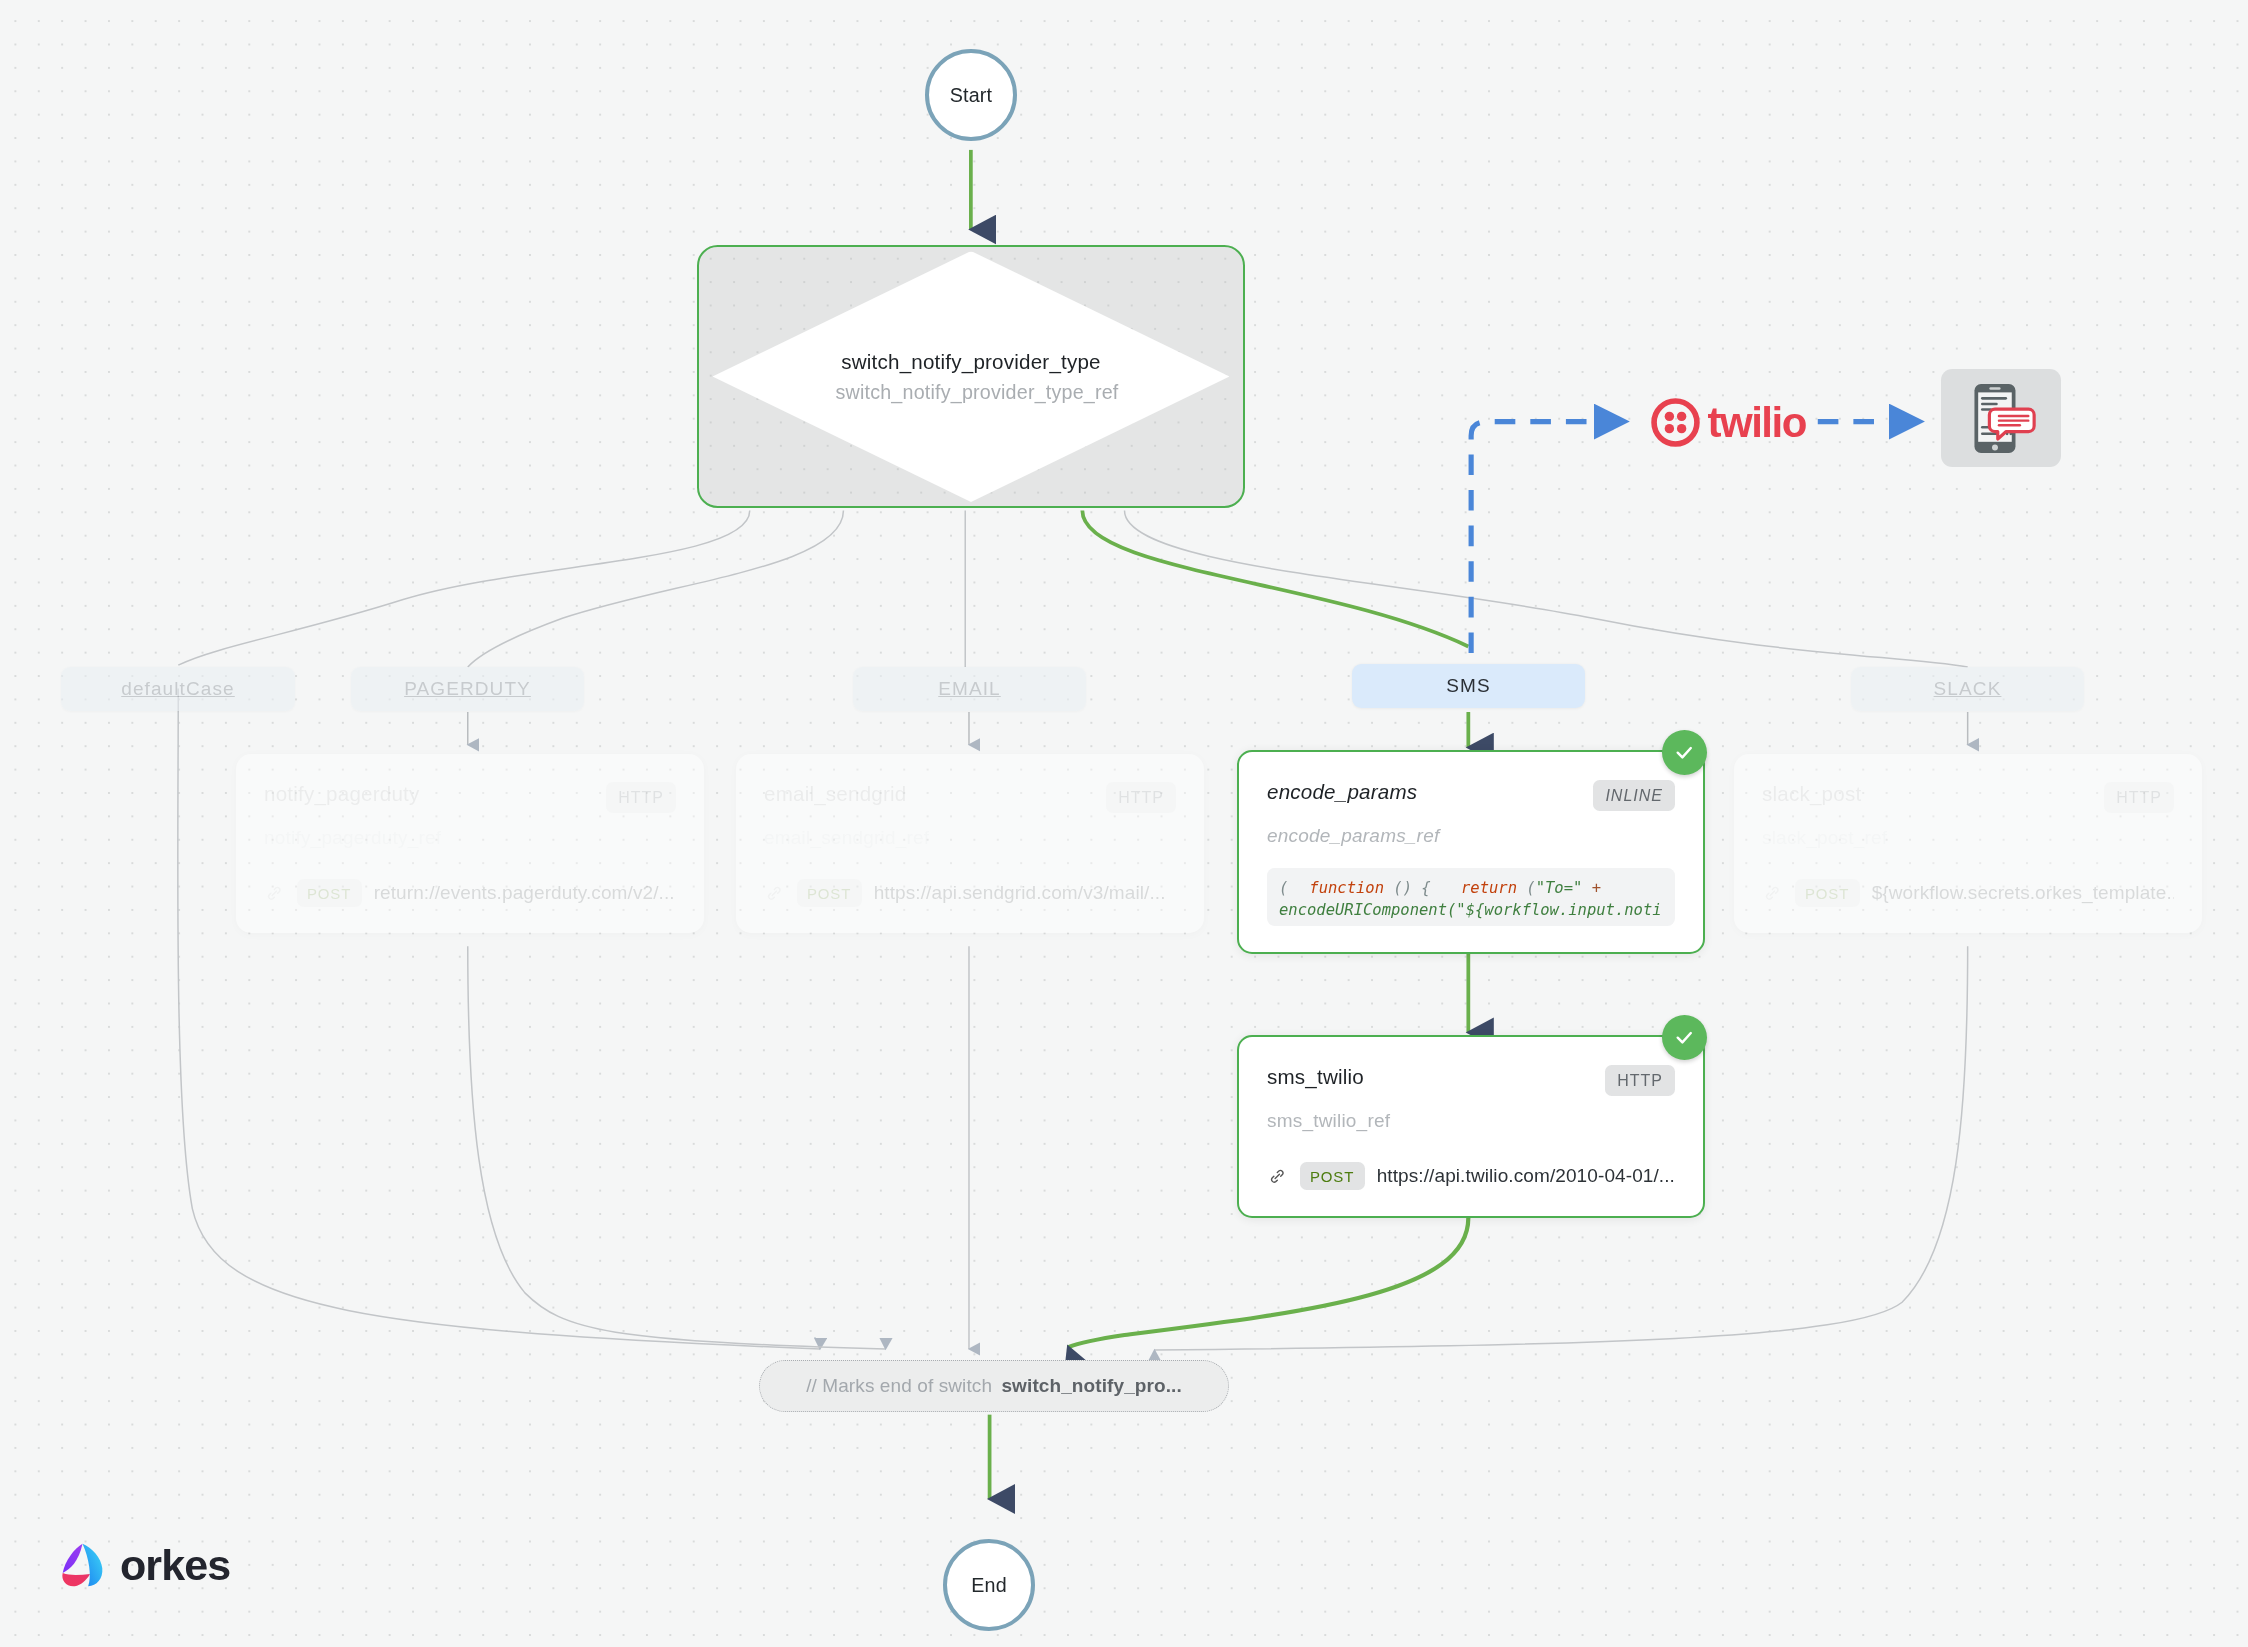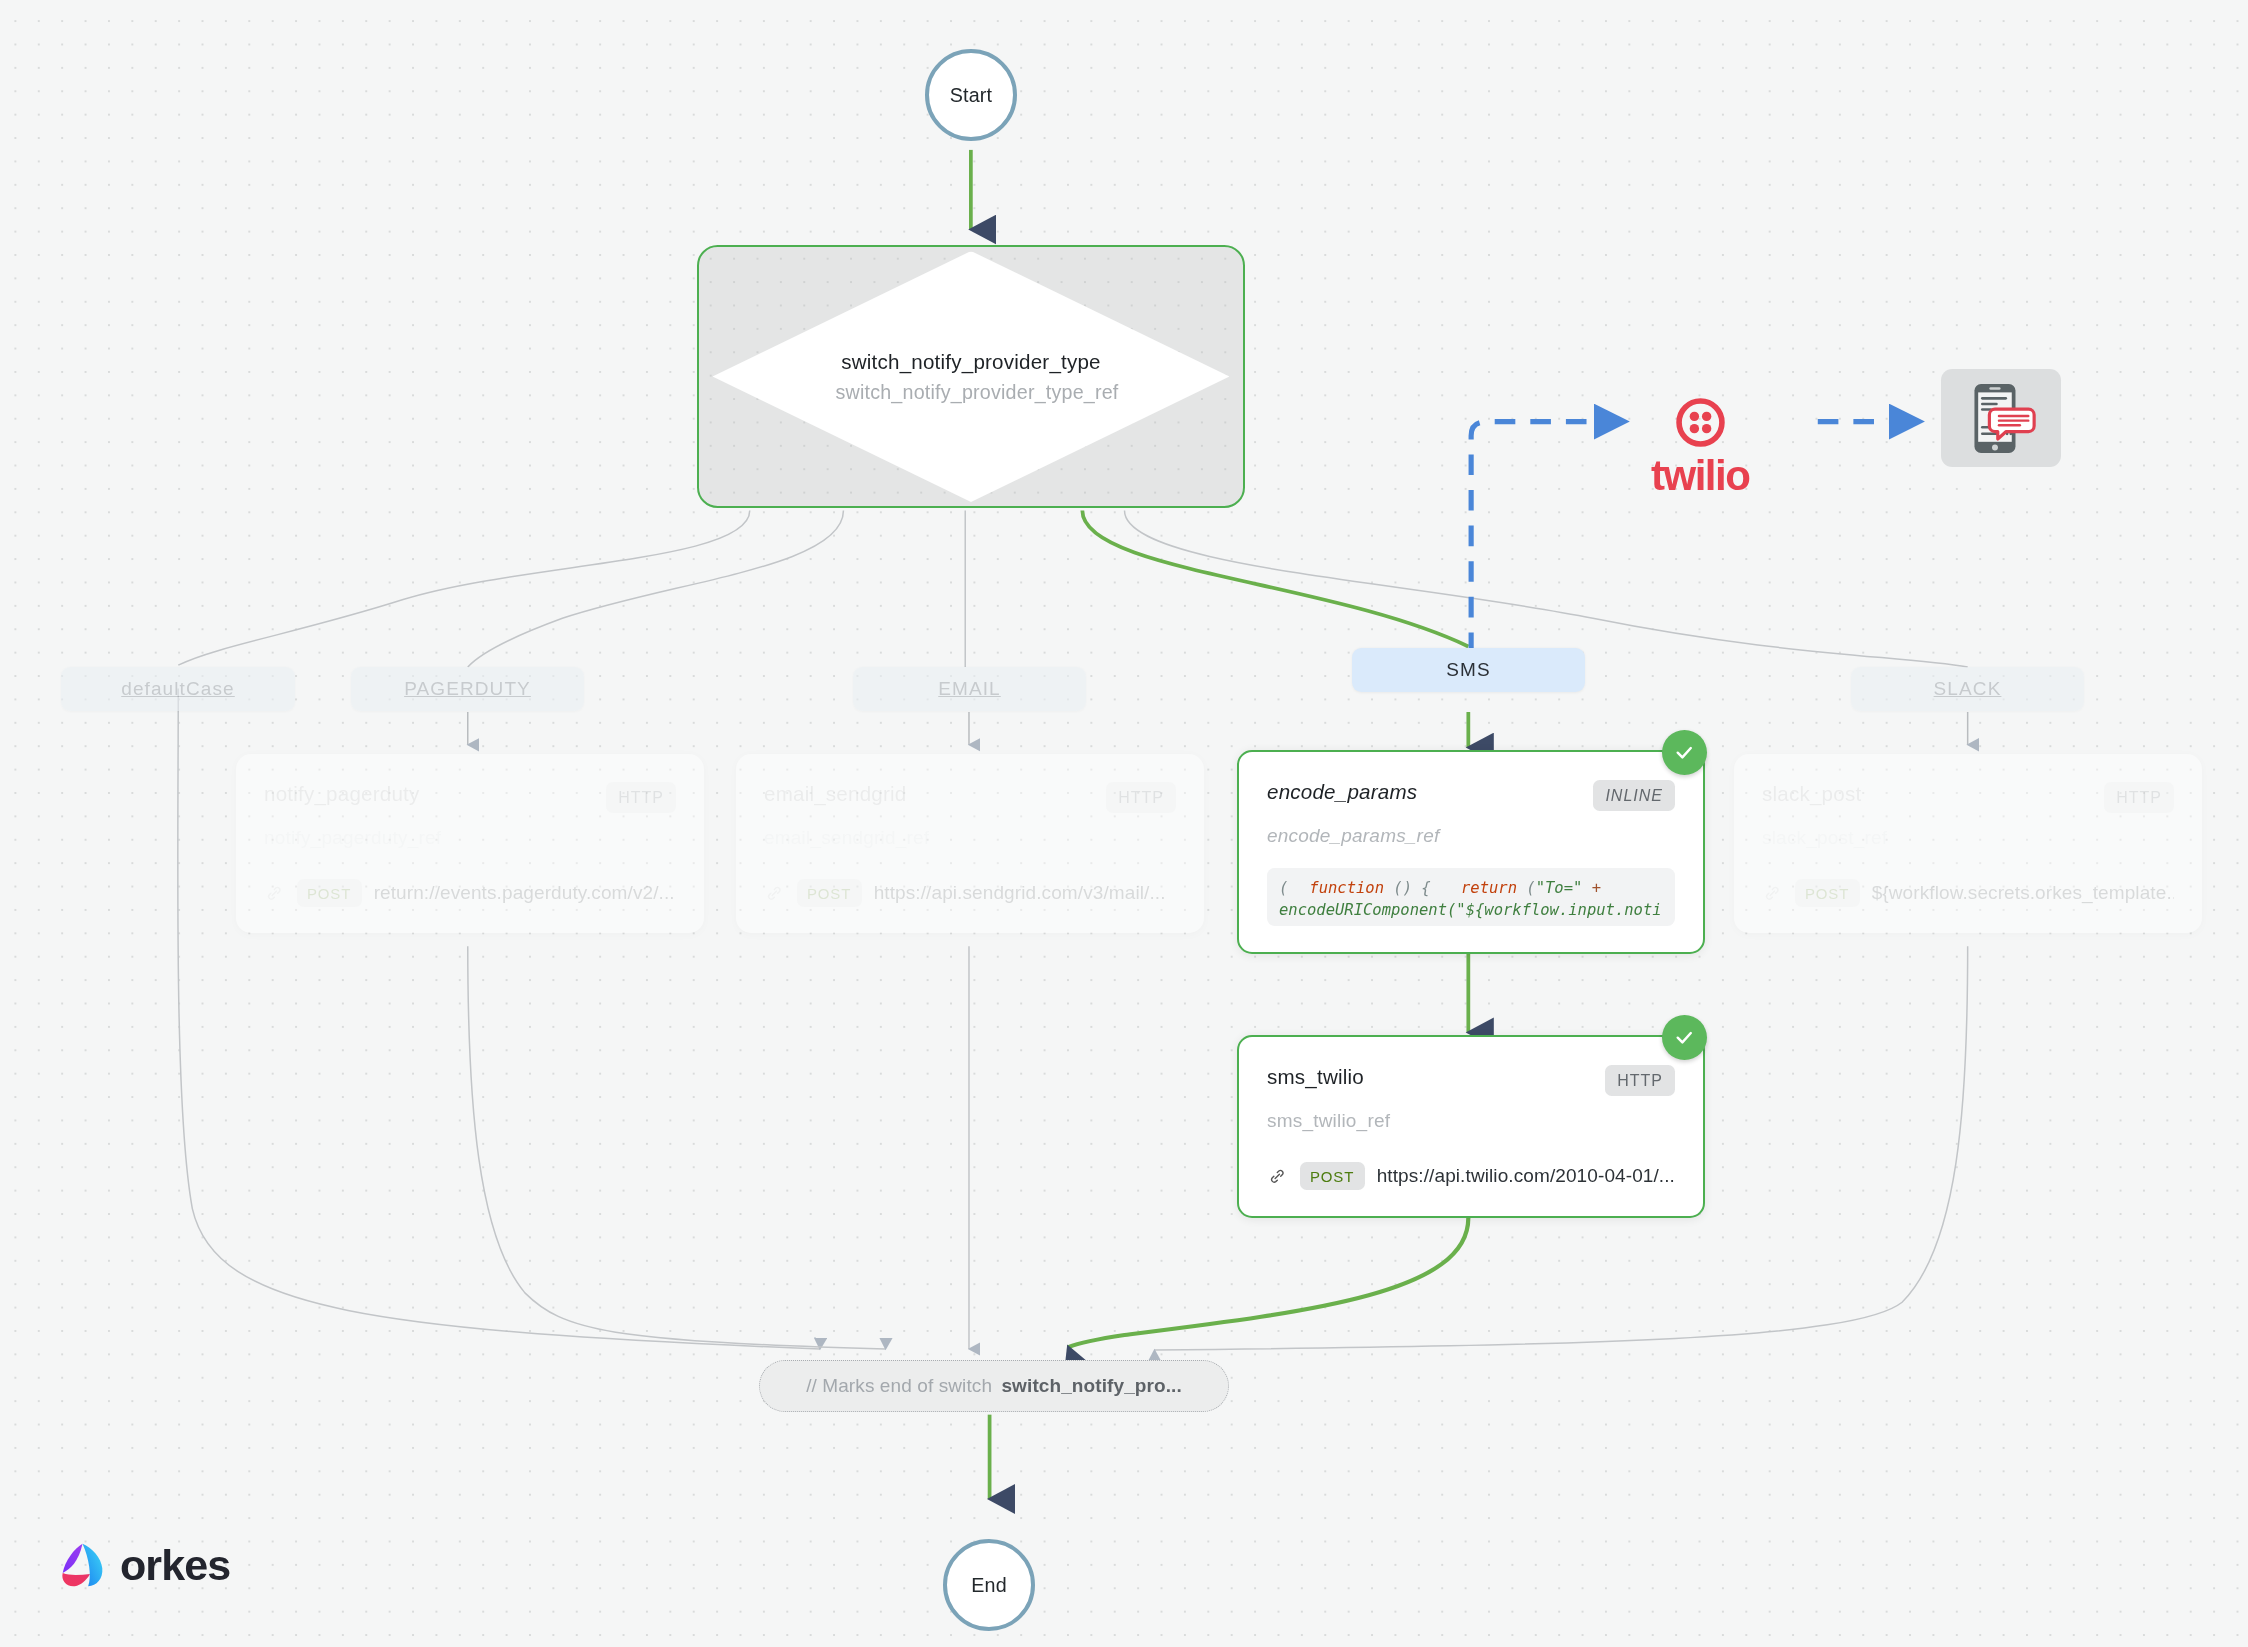--- a/index.html
+++ b/index.html
@@ -243,21 +243,20 @@
   }
 
   
   #twilio-logo {
     position: absolute;
     left: 1651px;
     top: 398px;
     display: flex;
     align-items: center;
     gap: 7.5px;
-    flex-direction: column;
   }
   #twilio-logo .tw-mark { width: 49px; height: 49px; flex: none; }
   #twilio-logo .tw-word {
     font-size: 42px;
     font-weight: bold;
     color: #e8414f;
     letter-spacing: -1.5px;
     line-height: 1;
   }
 
@@ -358,21 +357,21 @@
 
   <div class="case-label dim" style="left:61px; top:667px; width:234px;">
     <span>defaultCase</span>
   </div>
   <div class="case-label dim" style="left:351px; top:667px; width:233px;">
     <span>PAGERDUTY</span>
   </div>
   <div class="case-label dim" style="left:853px; top:667px; width:233px;">
     <span>EMAIL</span>
   </div>
-  <div class="case-label active" style="left:1352px; top:648px; width:233px;">
+  <div class="case-label active" style="left:1352px; top:664px; width:233px;">
     <span>SMS</span>
   </div>
   <div class="case-label dim" style="left:1851px; top:667px; width:233px;align-items:center;">
     <span>SLACK</span>
   </div>
 
   <div class="task-card dim" style="left:236px; top:754px;">
     <div class="card-head">
       <div>
         <div class="card-title">notify_pagerduty</div>

